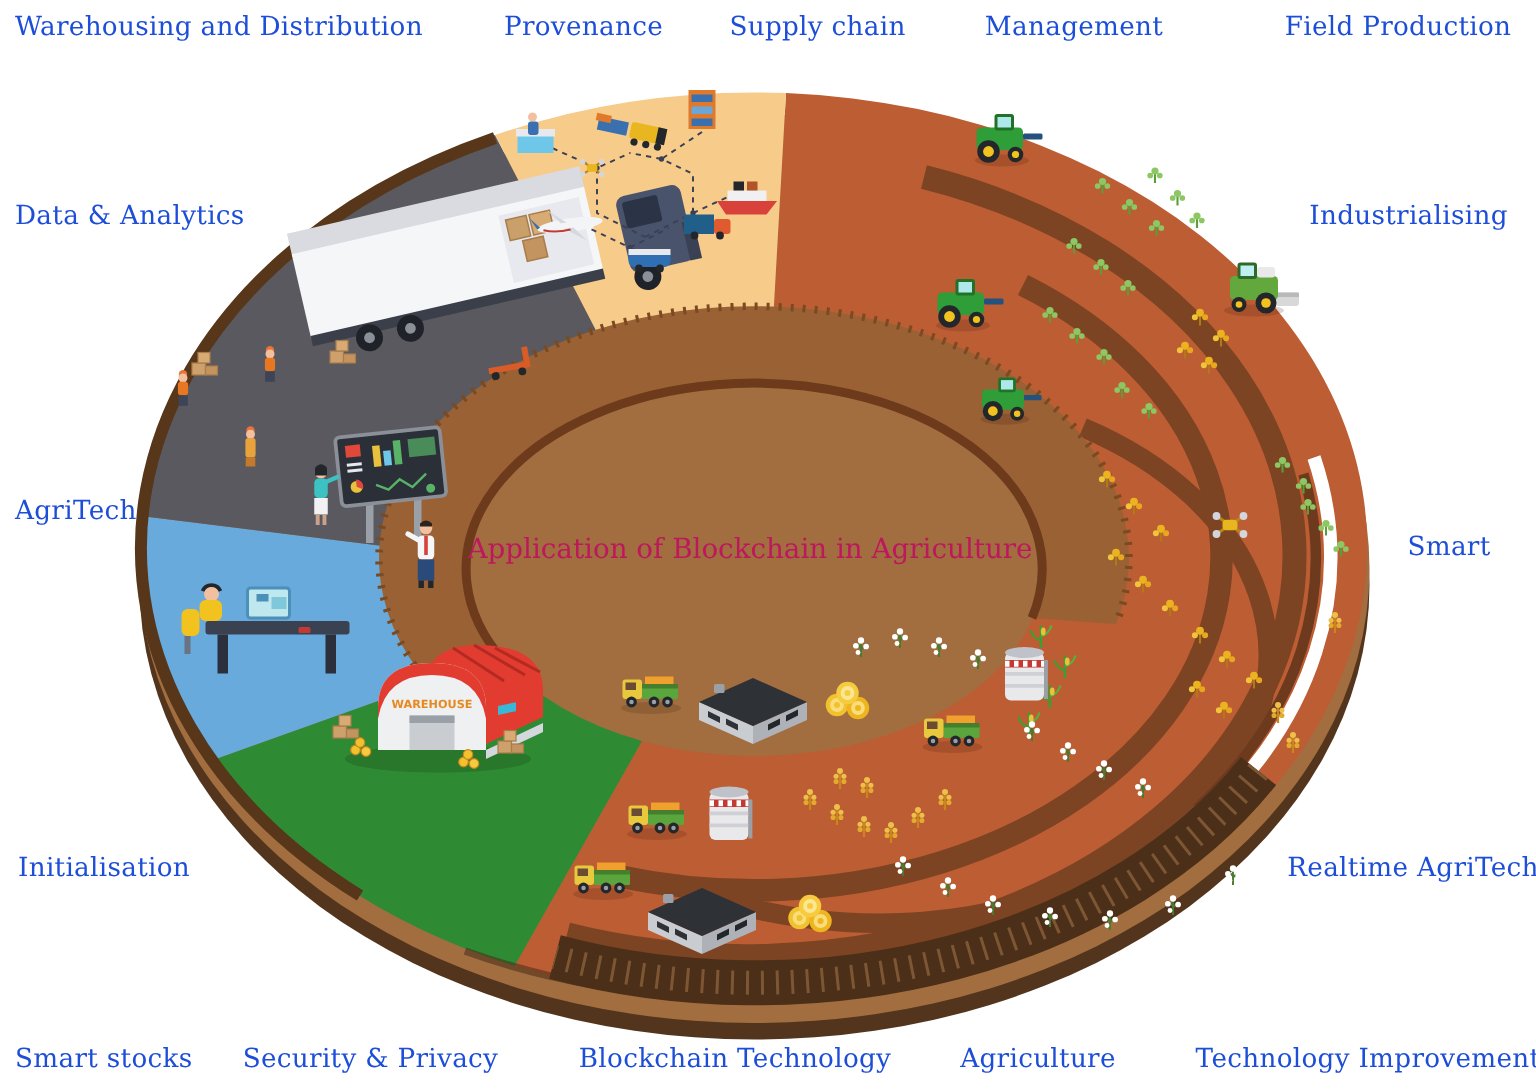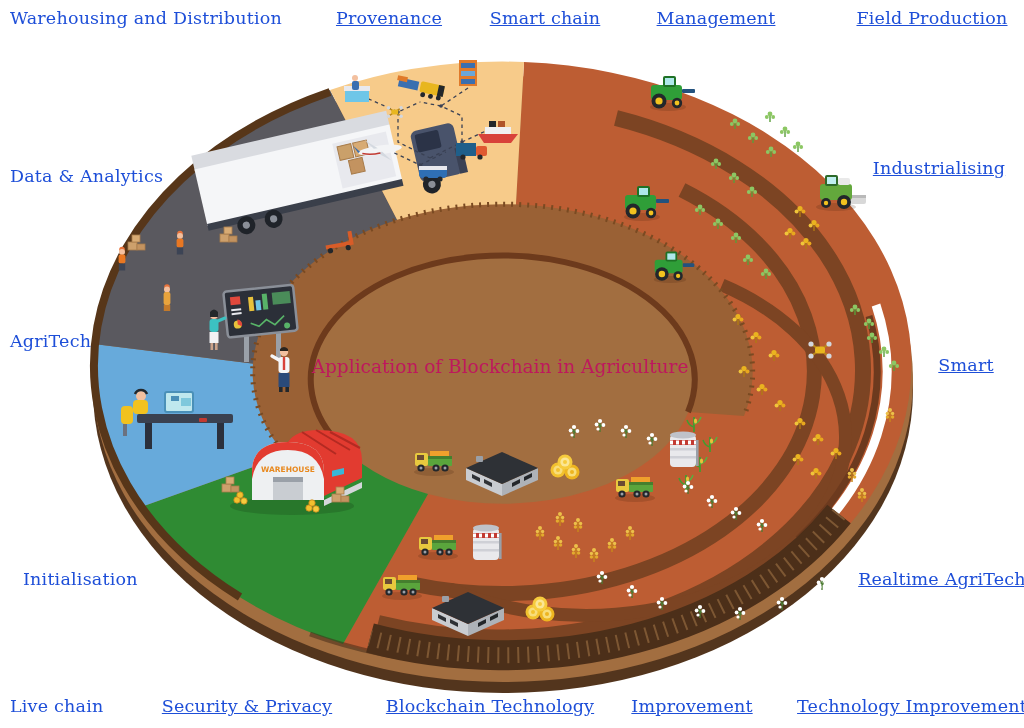--- a/index.html
+++ b/index.html
@@ -1,20 +1,20 @@
 <!DOCTYPE html>
 <html><head>
 <meta charset="utf-8">
 <style>
   html,body{margin:0;padding:0;background:#ffffff;}
   #stage{position:relative;width:1024px;height:728px;background:#ffffff;overflow:hidden;
          font-family:"DejaVu Serif", "Liberation Serif", serif;}
   #art{position:absolute;left:0;top:0;}
   .lbl{position:absolute;font-size:17.5px;color:#1d4ed8;white-space:nowrap;letter-spacing:.2px;}
-  .lbl.c{transform:translateX(-50%);text-decoration:underline;}
+  .lbl.c{transform:translateX(-50%);}
   .title{position:absolute;font-size:18.5px;color:#be185d;white-space:nowrap;transform:translateX(-50%);}
 </style>
 </head>
 <body>
 
 <div id="stage">
 
 <svg id="art" width="1024" height="728" viewBox="0 0 1024 728">
   <defs>
     <g id="sprig">
@@ -428,34 +428,34 @@
   <use href="#hay" x="565" y="468"></use>
   <use href="#hay" x="540" y="610"></use>
   <use href="#truckF" x="432" y="464"></use>
   <use href="#truckF" x="633" y="490"></use>
   <use href="#truckF" x="436" y="548"></use>
   <use href="#truckF" x="400" y="588"></use>
 </svg>
 
 <div class="lbl" style="left:10px;  top:8px;">Warehousing and Distribution</div>
 <div class="lbl c" style="left:389px; top:8px;">Provenance</div>
-<div class="lbl c" style="left:545px; top:8px;">Smart chain</div>
+<div class="lbl c" style="left:545px; top:8px;">Supply chain</div>
 <div class="lbl c" style="left:716px; top:8px;text-align:right;">Management</div>
 <div class="lbl c" style="left:932px; top:8px;text-align:right;">Field Production</div>
 
-<div class="lbl" style="left:10px;  top:134px;margin-top:32px;">Data &amp; Analytics</div>
-<div class="lbl c" style="left:939px; top:134px;margin-top:24px;">Industrialising</div>
+<div class="lbl" style="left:10px;  top:134px;">Data &amp; Analytics</div>
+<div class="lbl c" style="left:939px; top:134px;">Industrialising</div>
 
 <div class="lbl" style="left:10px;  top:331px;">AgriTech</div>
 <div class="lbl c" style="left:966px; top:331px;margin-top:24px;">Smart</div>
 
-<div class="lbl" style="left:23px;  top:569px;">Initialisation</div>
+<div class="lbl" style="left:12px;  top:569px;">Initialisation</div>
 <div class="lbl c" style="left:942px; top:569px;">Realtime AgriTech</div>
 
-<div class="lbl" style="left:10px;  top:696px;">Live chain</div>
+<div class="lbl" style="left:10px;  top:696px;">Smart stocks</div>
 <div class="lbl c" style="left:490px; top:696px;">Blockchain Technology</div>
 <div class="lbl c" style="left:247px; top:696px;">Security &amp; Privacy</div>
-<div class="lbl c" style="left:692px; top:696px;">Improvement</div>
+<div class="lbl c" style="left:692px; top:696px;">Agriculture</div>
 <div class="lbl c" style="left:912px; top:696px;">Technology Improvement</div>
 
 <div class="title" style="left:500px; top:356px;">Application of Blockchain in Agriculture</div>
 
 </div>
 
 </body></html>

